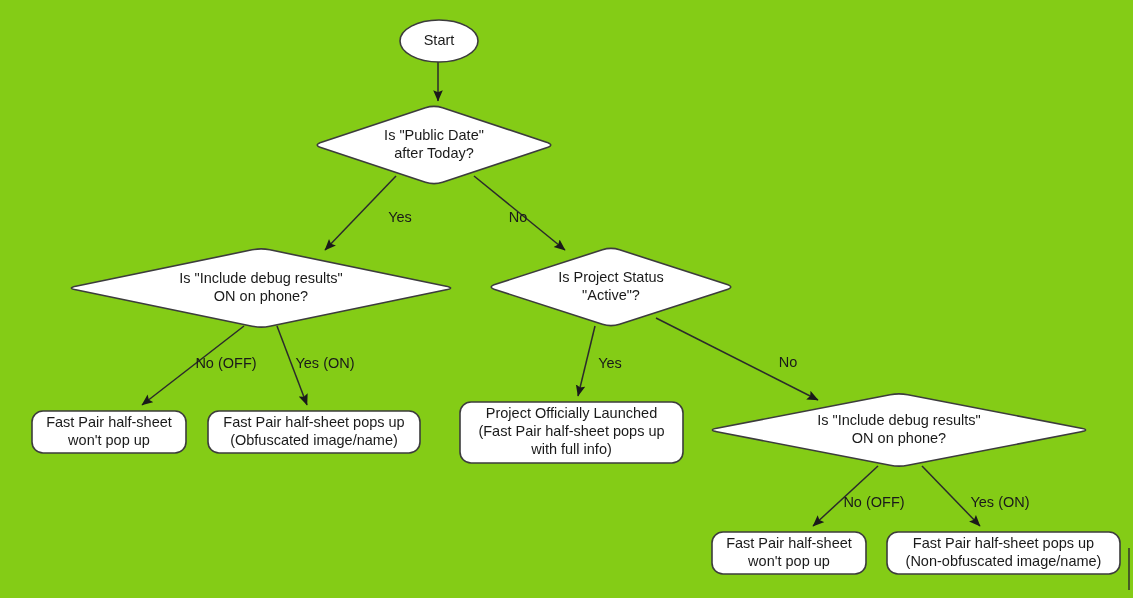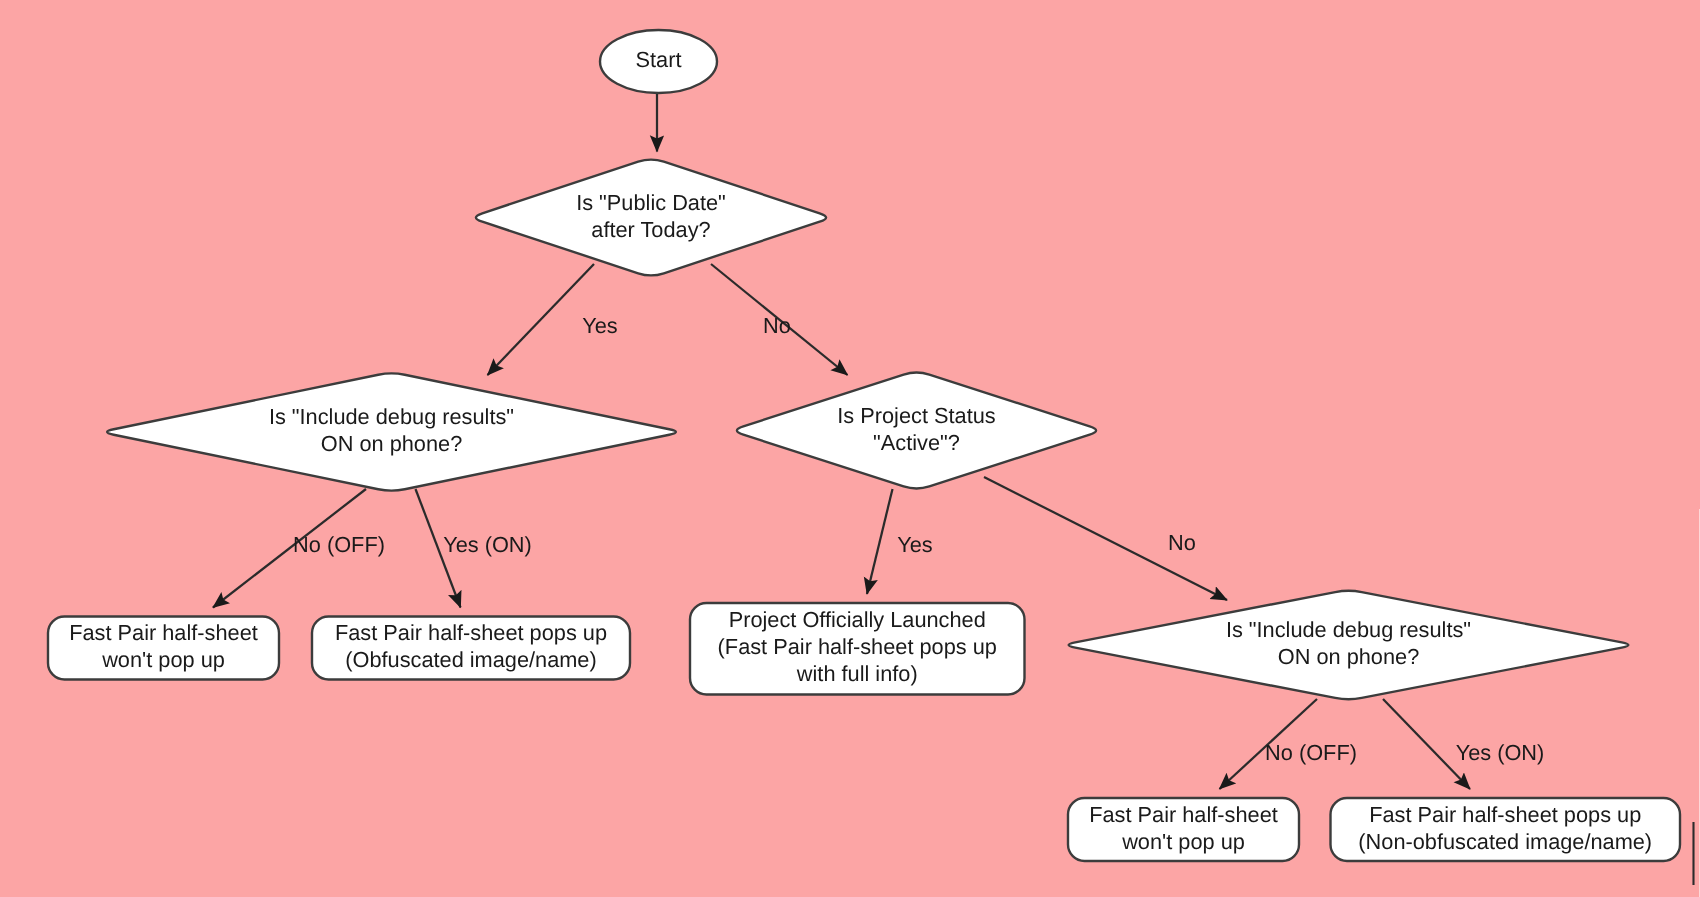--- a/index.html
+++ b/index.html
@@ -11,21 +11,21 @@
   body {
     font-family: "Liberation Sans", sans-serif;
     width: 1133px;
     height: 598px;
     overflow: hidden;
   }
   #flow-root {
     position: relative;
     width: 1133px;
     height: 598px;
-    background: #fca5a5;
+    background: #84cc16;
   }
   svg#flow-canvas {
     position: absolute;
     top: 0;
     left: 0;
     width: 1133px;
     height: 598px;
   }
   .node-shape {
     fill: #ffffff;

